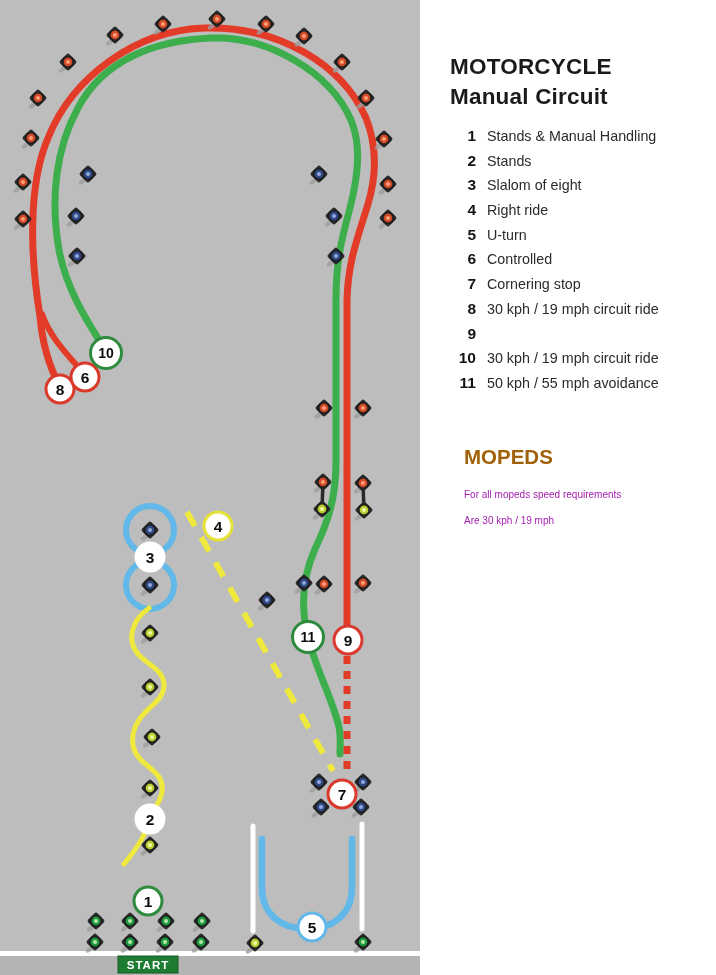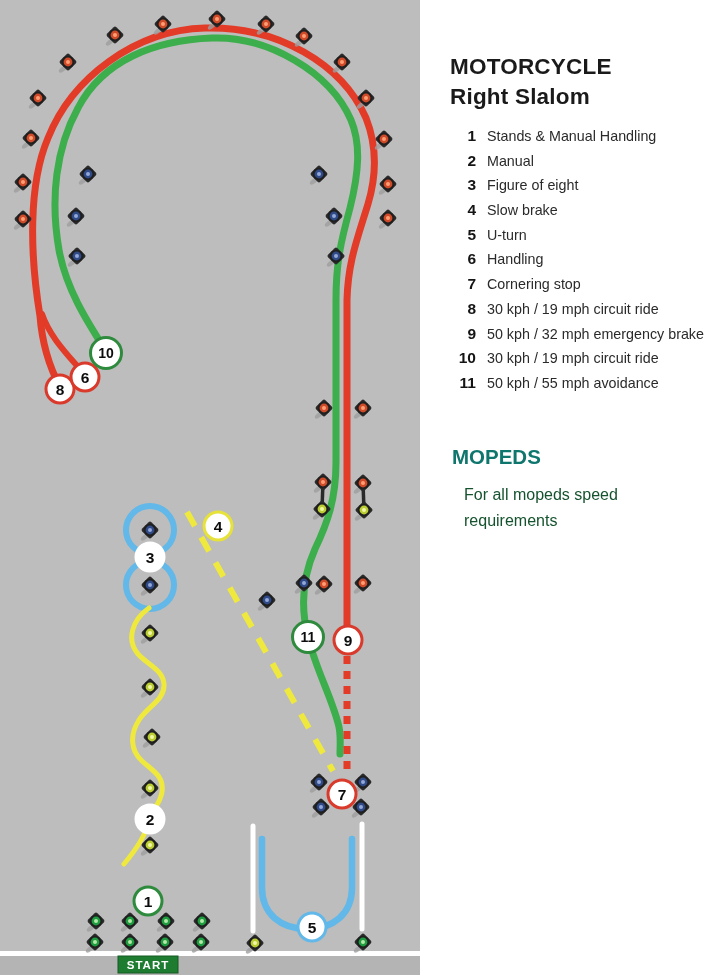--- a/index.html
+++ b/index.html
@@ -4,22 +4,22 @@
 <style>
   html,body{margin:0;padding:0;background:#ffffff;font-family:"Liberation Sans",sans-serif;}
   #app{position:relative;width:716px;height:975px;overflow:hidden;background:#ffffff;}
   #course{position:absolute;left:0;top:0;width:420px;height:975px;}
   #panel{position:absolute;left:420px;top:0;width:296px;height:834px;background:#ffffff;box-sizing:border-box;padding:52px 8px 0 30px;color:#1c1c1c;}
   .title-line{font-size:22.5px;font-weight:bold;line-height:30px;color:#1a1a1a;letter-spacing:0.2px;}
   #stations{margin-top:15px;}
   .station-row{display:flex;align-items:baseline;height:24.7px;}
   .st-num{display:inline-block;width:26px;text-align:right;font-weight:bold;font-size:15.5px;color:#141414;flex:0 0 26px;}
   .st-label{margin-left:11px;font-size:14.3px;color:#2a2a2a;}
-  #mopeds-heading{margin:46px 0 0 2px;font-size:20.5px;font-weight:bold;color:#0f766e;}
-  .mopeds-line{margin:0 0 0 14px;font-size:16px;color:#14532d;line-height:26px;}
+  #mopeds-heading{margin:46px 0 0 14px;font-size:20.5px;font-weight:bold;color:#a16207;}
+  .mopeds-line{margin:0 0 0 14px;font-size:10px;color:#a21caf;line-height:26px;}
   .mopeds-line.first{margin-top:13px;}
 </style>
 </head>
 <body>
 
 <div id="app">
   <svg id="course" viewBox="0 0 420 975" width="420" height="975" xmlns="http://www.w3.org/2000/svg">
       <rect x="0" y="0" width="420" height="951" fill="#bdbdbd"></rect>
       <rect x="0" y="951" width="420" height="5" fill="#ffffff"></rect>
       <rect x="0" y="956" width="420" height="19" fill="#b4b4b4"></rect>
@@ -444,64 +444,64 @@
         <circle cx="312" cy="927" r="14" fill="#ffffff" stroke="#62b8e8" stroke-width="3"></circle>
         <text x="312" y="932.5" text-anchor="middle" font-family="&quot;Liberation Sans&quot;, sans-serif" font-weight="bold" font-size="15.5" fill="#0c0c0c">5</text>
       </g>
       <rect x="118" y="956" width="60" height="17" fill="#1e7c31" stroke="#145a22" stroke-width="1"></rect>
       <text x="148" y="968.5" text-anchor="middle" font-family="&quot;Liberation Sans&quot;, sans-serif" font-weight="bold" font-size="11.5" letter-spacing="1" fill="#ffffff">START</text>
     </svg>
 
   <div id="panel">
     <div>
       <div class="title-line">MOTORCYCLE</div>
-      <div class="title-line">Right Slalom</div>
+      <div class="title-line">Manual Circuit</div>
     </div>
     <div id="stations">
         <div class="station-row">
           <span class="st-num">1</span>
           <span class="st-label">Stands &amp; Manual Handling</span>
         </div>
         <div class="station-row">
           <span class="st-num">2</span>
-          <span class="st-label">Manual</span>
+          <span class="st-label">Stands</span>
         </div>
         <div class="station-row">
           <span class="st-num">3</span>
-          <span class="st-label">Figure of eight</span>
+          <span class="st-label">Slalom of eight</span>
         </div>
         <div class="station-row">
           <span class="st-num">4</span>
-          <span class="st-label">Slow brake</span>
+          <span class="st-label">Right ride</span>
         </div>
         <div class="station-row">
           <span class="st-num">5</span>
           <span class="st-label">U-turn</span>
         </div>
         <div class="station-row">
           <span class="st-num">6</span>
-          <span class="st-label">Handling</span>
+          <span class="st-label">Controlled</span>
         </div>
         <div class="station-row">
           <span class="st-num">7</span>
           <span class="st-label">Cornering stop</span>
         </div>
         <div class="station-row">
           <span class="st-num">8</span>
           <span class="st-label">30 kph / 19 mph circuit ride</span>
         </div>
         <div class="station-row">
           <span class="st-num">9</span>
-          <span class="st-label">50 kph / 32 mph emergency brake</span>
         </div>
         <div class="station-row">
           <span class="st-num">10</span>
           <span class="st-label">30 kph / 19 mph circuit ride</span>
         </div>
         <div class="station-row">
           <span class="st-num">11</span>
           <span class="st-label">50 kph / 55 mph avoidance</span>
         </div>
       </div>
     <div id="mopeds-heading">MOPEDS</div>
     <p class="mopeds-line first">For all mopeds speed requirements</p>
+    <p class="mopeds-line">Are 30 kph / 19 mph</p>
   </div>
 </div>
 
 </body></html>

